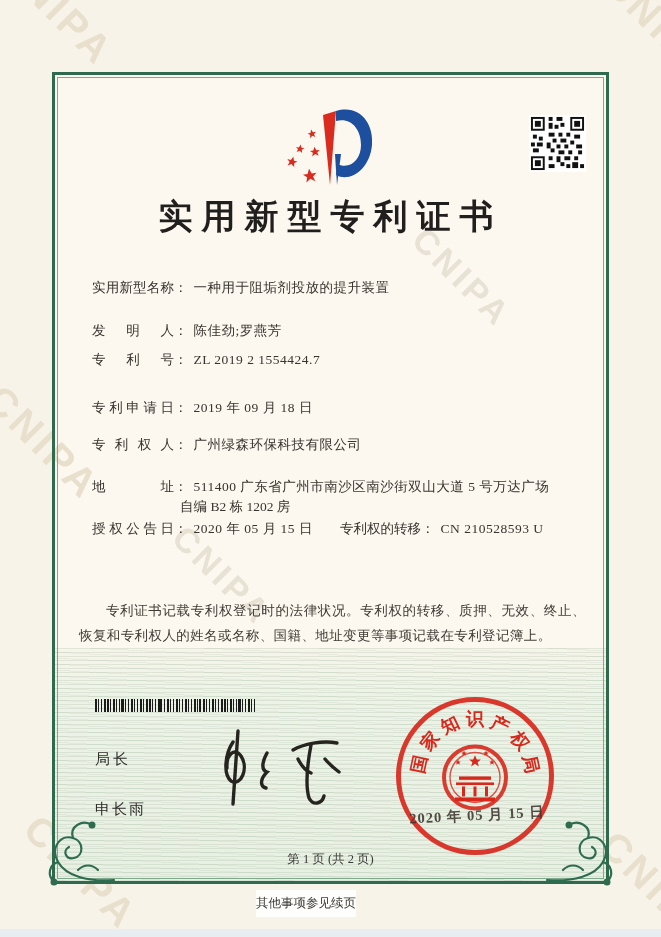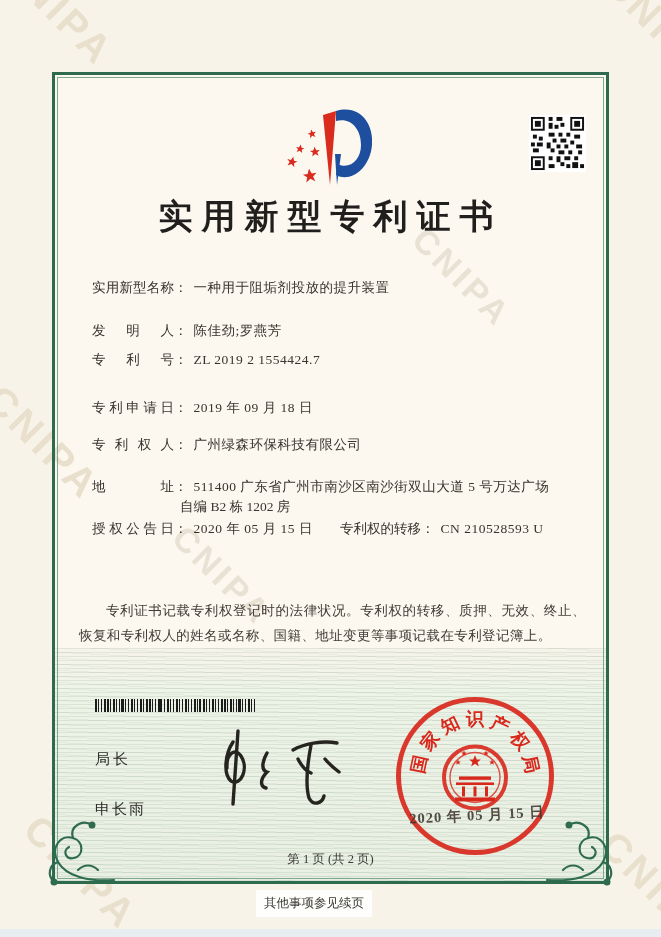--- a/index.html
+++ b/index.html
@@ -49,21 +49,21 @@
   .sc4{transform:translate(-50%,-50%) rotate(26deg)  translateY(-57px);}
   .sc5{transform:translate(-50%,-50%) rotate(52deg)  translateY(-57px);}
   .sc6{transform:translate(-50%,-50%) rotate(78deg)  translateY(-57px);}
   .emblem{position:absolute;left:50%;top:50%;transform:translate(-50%,-46%);}
   .seal-date{left:388px;top:806px;width:178px;text-align:center;font-size:14.5px;font-weight:600;
       color:rgba(62,52,46,0.88);transform:rotate(-3deg);letter-spacing:1px;z-index:3;white-space:nowrap;}
   .page-num{left:0;top:851px;width:661px;text-align:center;font-size:12.5px;color:#3a3a36;z-index:2;}
   .flourish{width:72px;height:68px;z-index:4;}
   .fl-left{left:44px;top:818px;}
   .fl-right{left:545px;top:818px;transform:scaleX(-1);}
-  .note{left:256px;top:890px;width:116px;background:#fefefc;padding:5px 0;text-align:center;
+  .note{left:256px;top:890px;width:100px;background:#fefefc;padding:5px 0;text-align:center;
       font-size:12.5px;color:#3a3733;z-index:2;}
   .bottom-strip{left:0;top:929px;width:661px;height:8px;background:#e7edf1;z-index:2;}
 </style>
 </head>
 <body>
 
 <div class="page">
 
   <div class="wm" style="left:-14px;top:-14px;font-size:40px;">CNIPA</div>
   <div class="wm" style="left:590px;top:4px;font-size:40px;">CNIPA</div>

